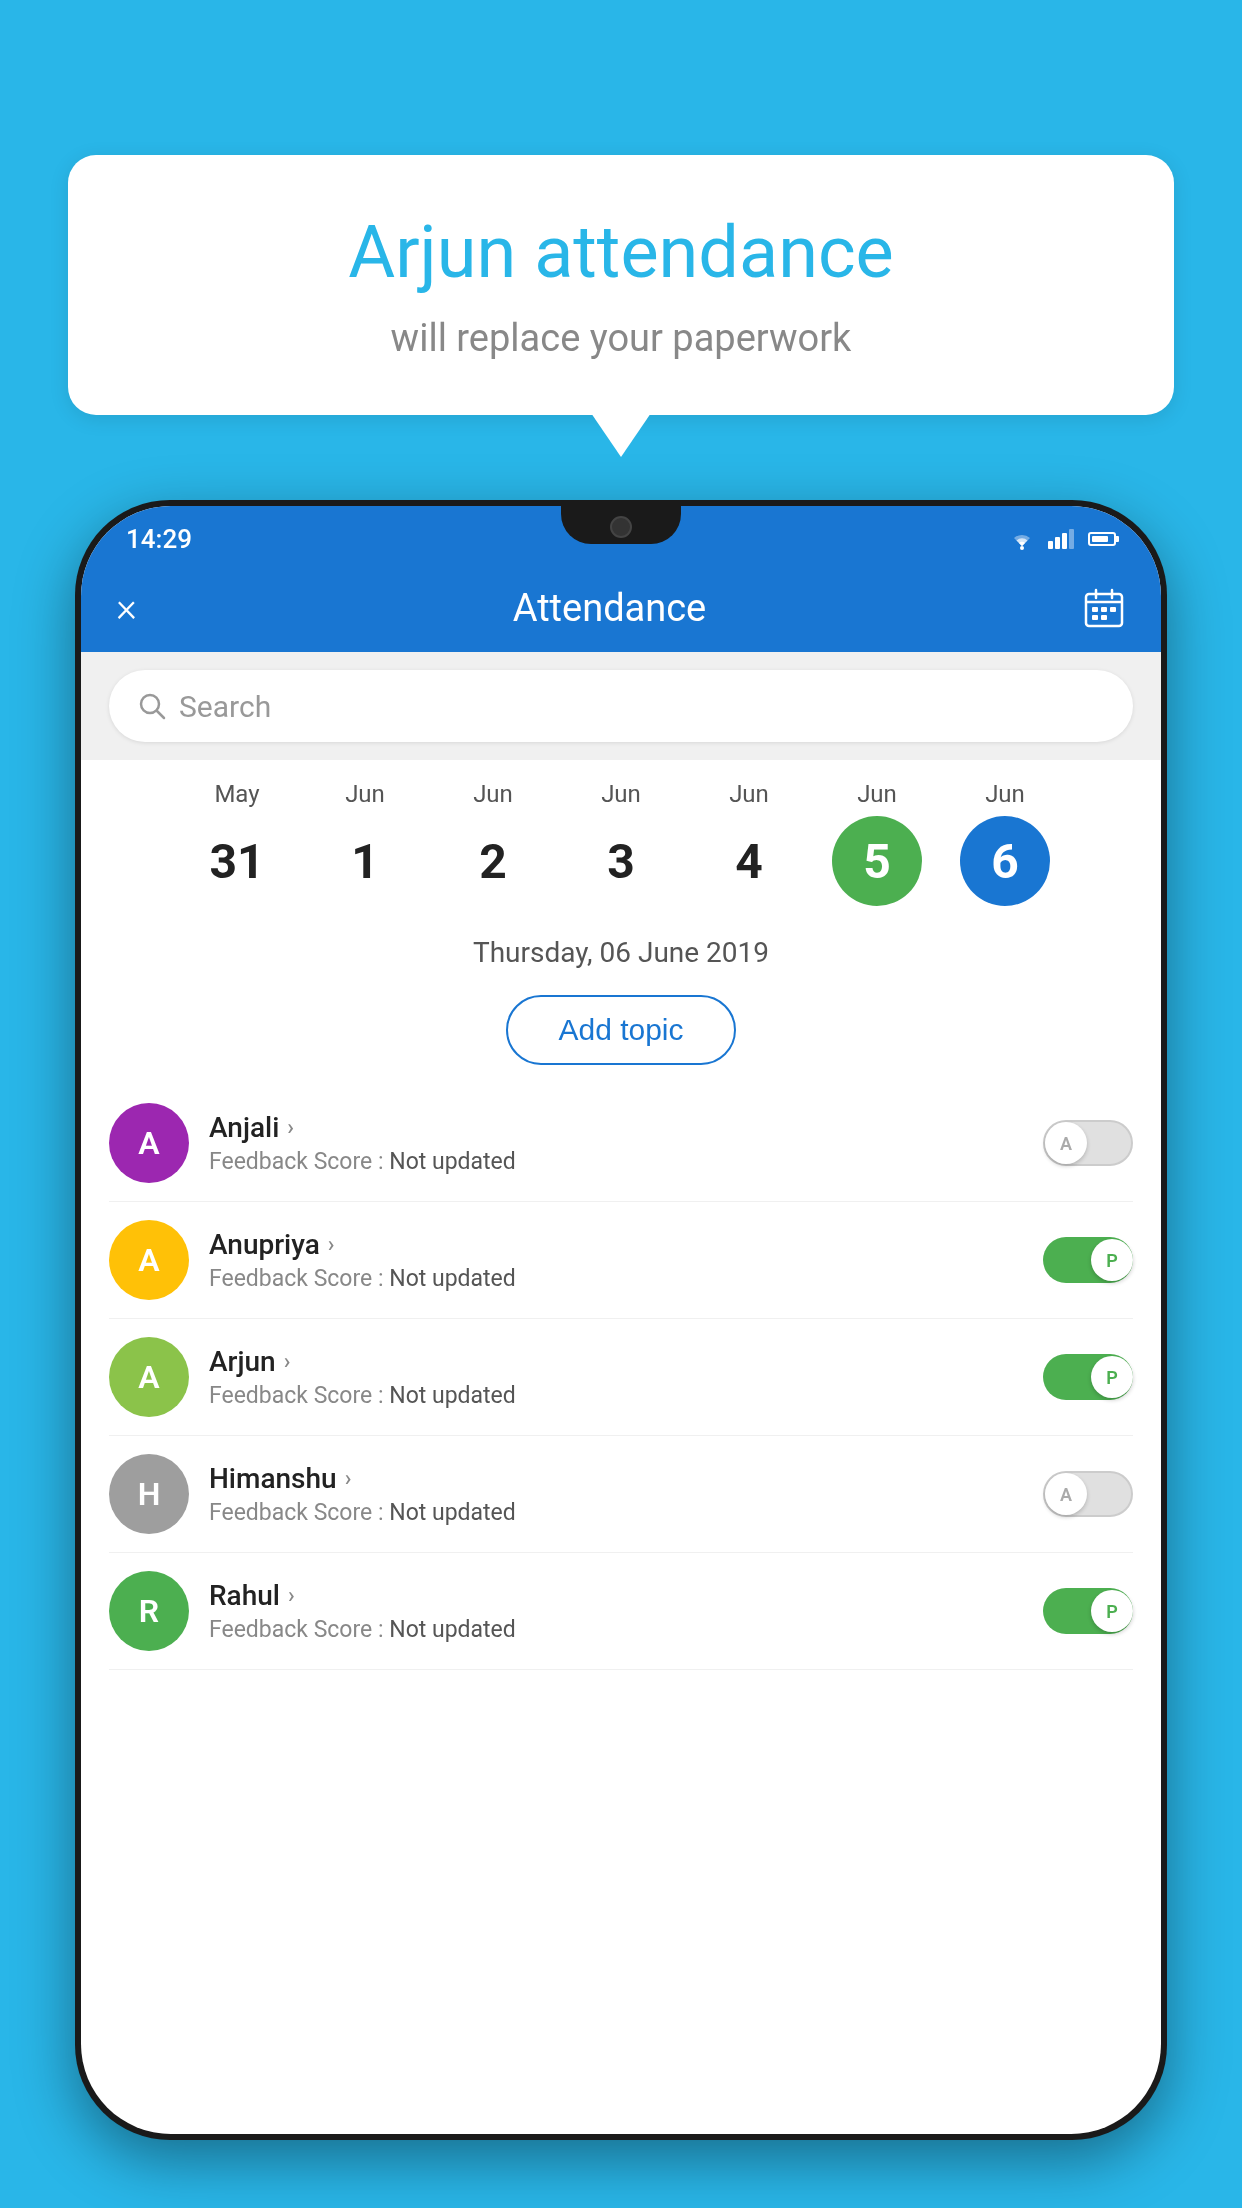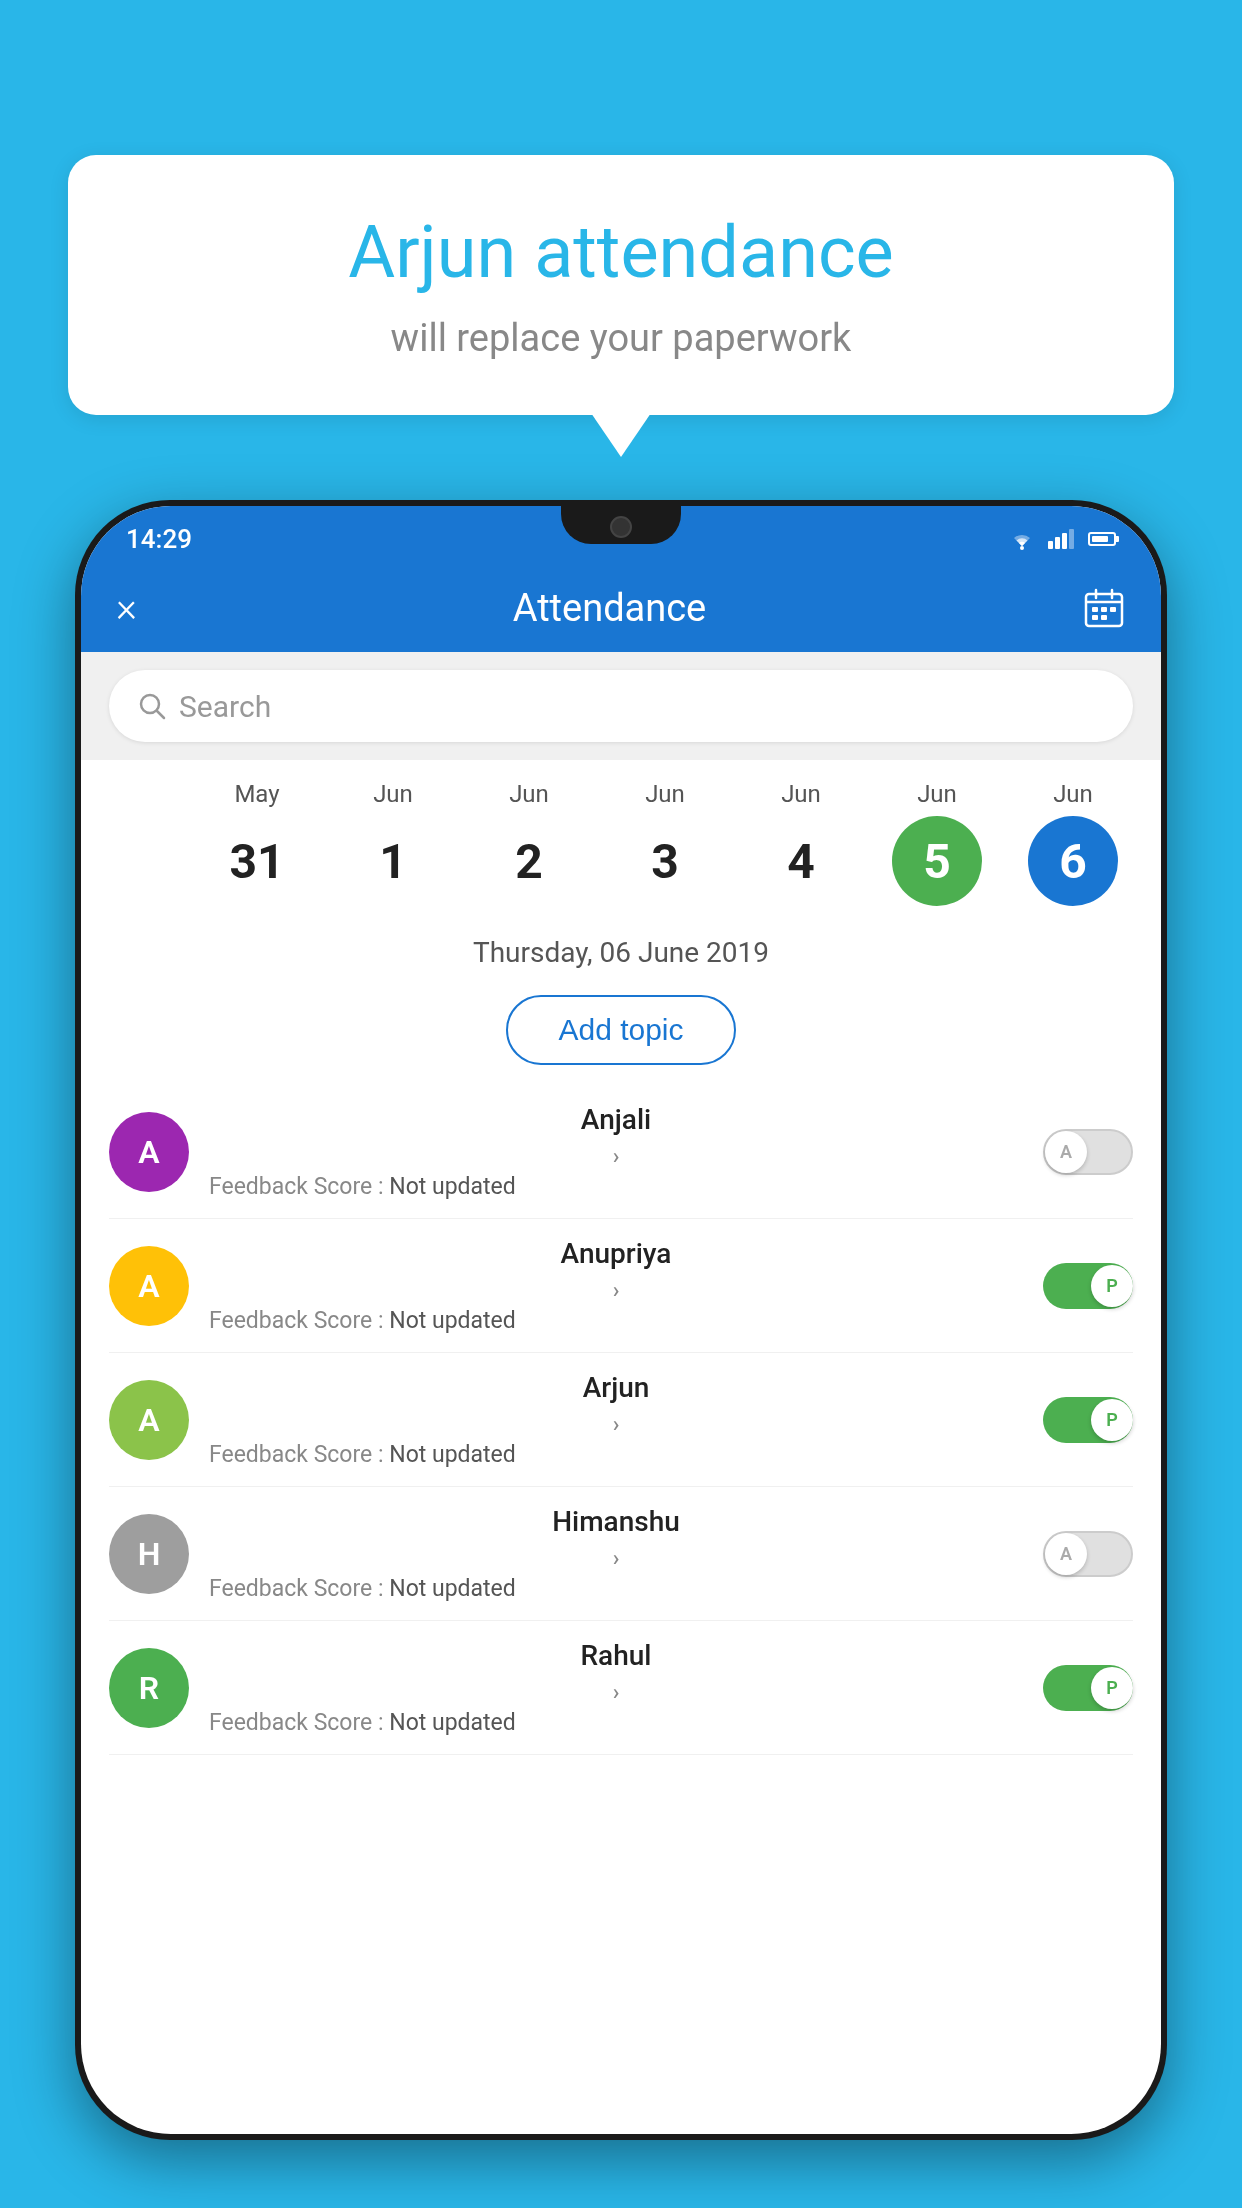--- a/index.html
+++ b/index.html
@@ -233,22 +233,22 @@
     .search-text {
       font-size: 30px;
       color: #999;
     }
 
     
     .calendar-strip {
       display: flex;
       align-items: flex-start;
       padding: 20px 28px 10px;
-      gap: 16px;
-      justify-content: flex-end;
+      gap: 8px;
+      justify-content: center;
     }
 
     .cal-day {
       display: flex;
       flex-direction: column;
       align-items: center;
       gap: 8px;
       min-width: 120px;
     }
 
@@ -351,21 +351,20 @@
       flex: 1;
     }
 
     .student-name {
       font-size: 28px;
       font-weight: 500;
       color: #222;
       display: flex;
       align-items: center;
       gap: 8px;
-      flex-direction: column;
     }
 
     .student-name .chevron {
       font-size: 22px;
       color: #888;
     }
 
     .student-feedback {
       font-size: 23px;
       color: #888;

